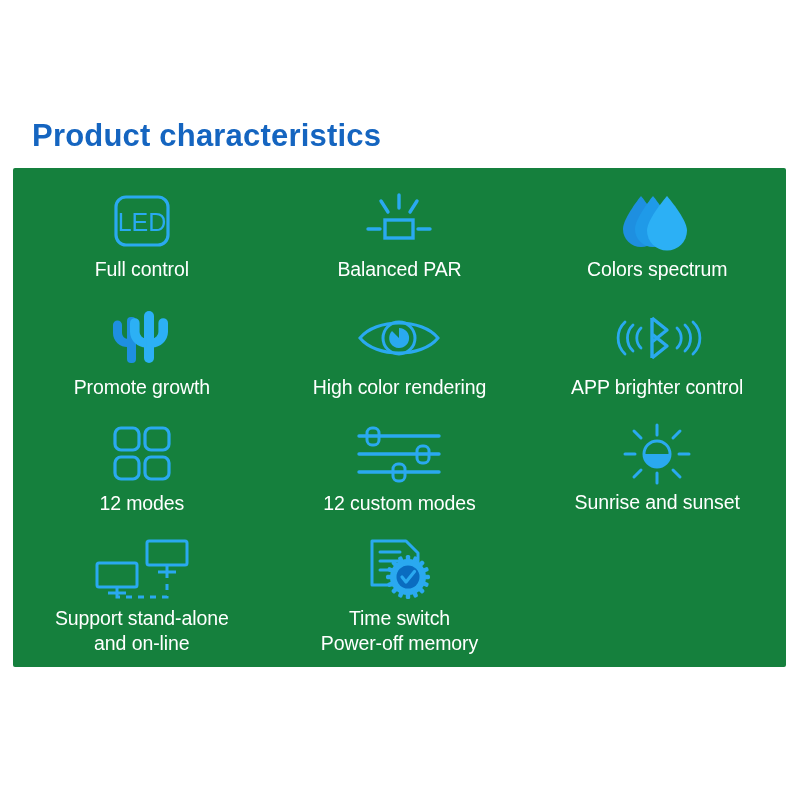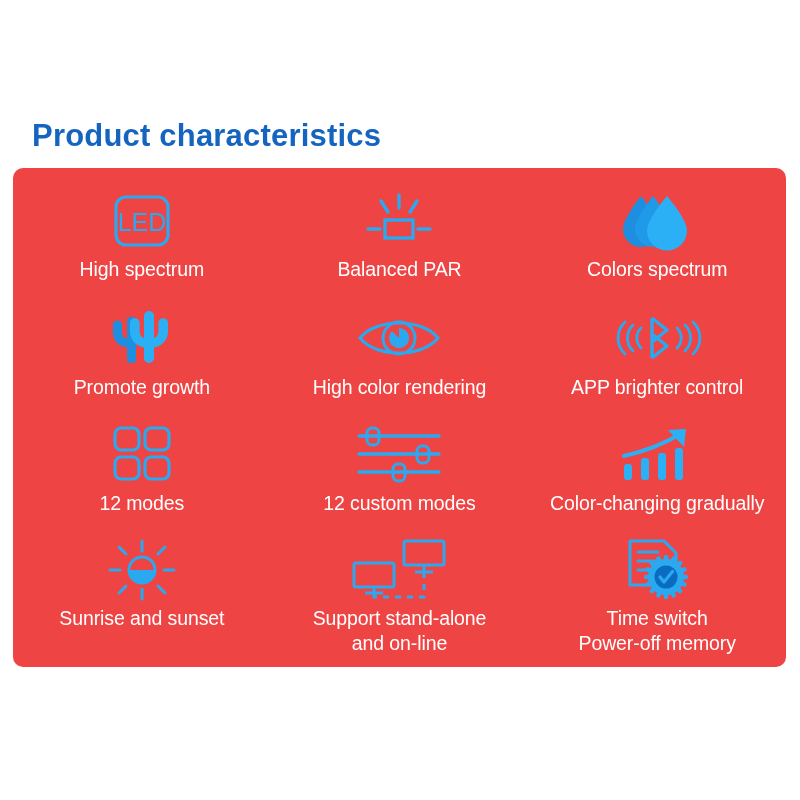--- a/index.html
+++ b/index.html
@@ -32,22 +32,22 @@
     white-space: nowrap;
   }
 
   
   .feature-panel {
     position: absolute;
     left: 13px;
     top: 168px;
     width: 773px;
     height: 499px;
-    background: #ef4444;
-    border-radius: 10px;
+    background: #15803d;
+    border-radius: 2px;
     box-sizing: border-box;
   }
 
   .feature-grid {
     position: absolute;
     left: 0;
     top: 18px;
     width: 773px;
     height: 470px;
     display: grid;
@@ -98,21 +98,21 @@
   <div class="feature-panel">
     <div class="feature-grid">
 
       <div class="feature-cell cell-r1">
         <div class="icon-box">
           <svg width="62" height="54" viewBox="0 0 62 54">
             <rect x="5" y="3" width="52" height="48" rx="10" ry="10" fill="none" stroke="#2aa9f0" stroke-width="3.2"></rect>
             <text x="31" y="37" text-anchor="middle" font-family="Liberation Sans, sans-serif" font-size="25" fill="#2aa9f0">LED</text>
           </svg>
         </div>
-        <div class="feature-label">High spectrum</div>
+        <div class="feature-label">Full control</div>
       </div>
 
       <div class="feature-cell cell-r1">
         <div class="icon-box">
           <svg width="90" height="56" viewBox="0 0 90 56">
             <g stroke="#2aa9f0" stroke-width="3.4" stroke-linecap="round" fill="none">
               <line x1="45" y1="2" x2="45" y2="15"></line>
               <line x1="27" y1="8" x2="34" y2="19"></line>
               <line x1="63" y1="8" x2="56" y2="19"></line>
               <line x1="14" y1="36" x2="26" y2="36"></line>
@@ -205,35 +205,20 @@
             <g fill="none" stroke="#2aa9f0" stroke-width="3">
               <rect x="12" y="1" width="12" height="17" rx="5"></rect>
               <rect x="62" y="19" width="12" height="17" rx="5"></rect>
               <rect x="38" y="37" width="12" height="17" rx="5"></rect>
             </g>
           </svg>
         </div>
         <div class="feature-label">12 custom modes</div>
       </div>
 
-      <div class="feature-cell cell-r3">
-        <div class="icon-box">
-          <svg width="74" height="56" viewBox="0 0 74 56">
-            <path d="M4 30 C22 26 44 18 62 7" fill="none" stroke="#2cb0f5" stroke-width="4" stroke-linecap="round"></path>
-            <path d="M48 4 L66 3 L64 21 Z" fill="#2cb0f5"></path>
-            <g fill="#2cb0f5">
-              <rect x="4" y="38" width="8" height="16" rx="3"></rect>
-              <rect x="21" y="32" width="8" height="22" rx="3"></rect>
-              <rect x="38" y="27" width="8" height="27" rx="3"></rect>
-              <rect x="55" y="22" width="8" height="32" rx="3"></rect>
-            </g>
-          </svg>
-        </div>
-        <div class="feature-label">Color-changing gradually</div>
-      </div>
 
       <div class="feature-cell cell-r4">
         <div class="icon-box">
           <svg width="66" height="60" viewBox="0 0 66 60">
             <g stroke="#2aa9f0" stroke-width="3" stroke-linecap="round">
               <line x1="33" y1="1" x2="33" y2="11"></line>
               <line x1="33" y1="49" x2="33" y2="59"></line>
               <line x1="1" y1="30" x2="11" y2="30"></line>
               <line x1="55" y1="30" x2="65" y2="30"></line>
               <line x1="10" y1="7" x2="17" y2="14"></line>

